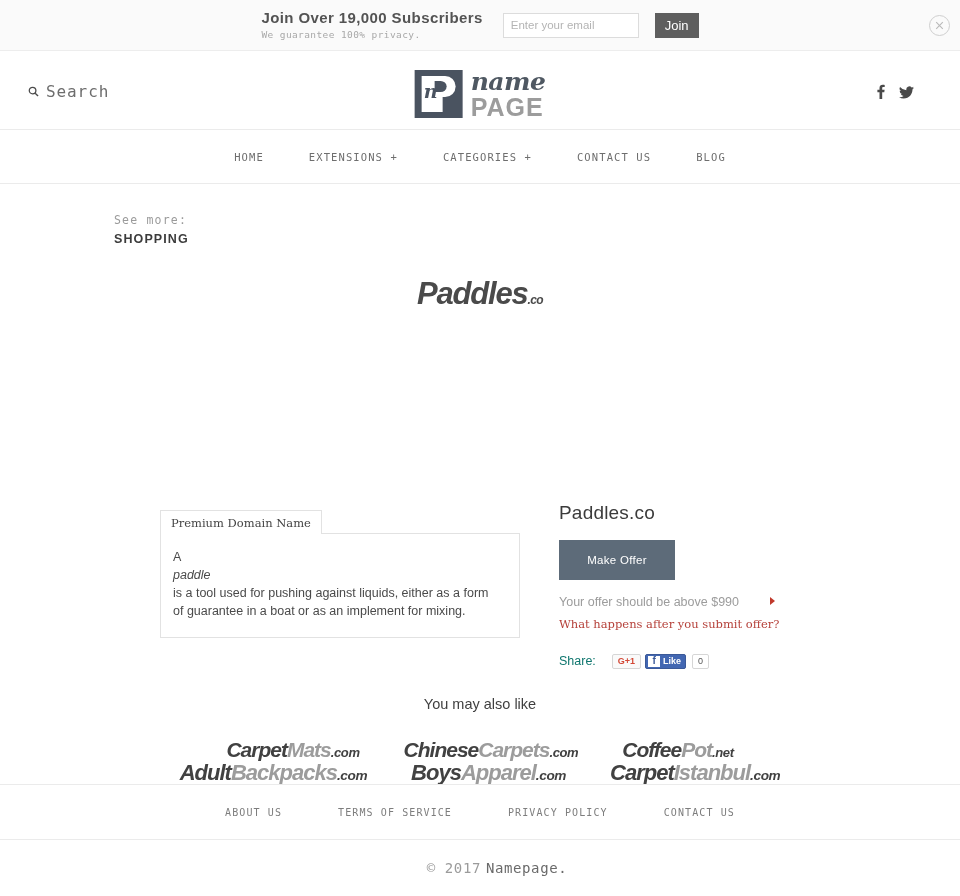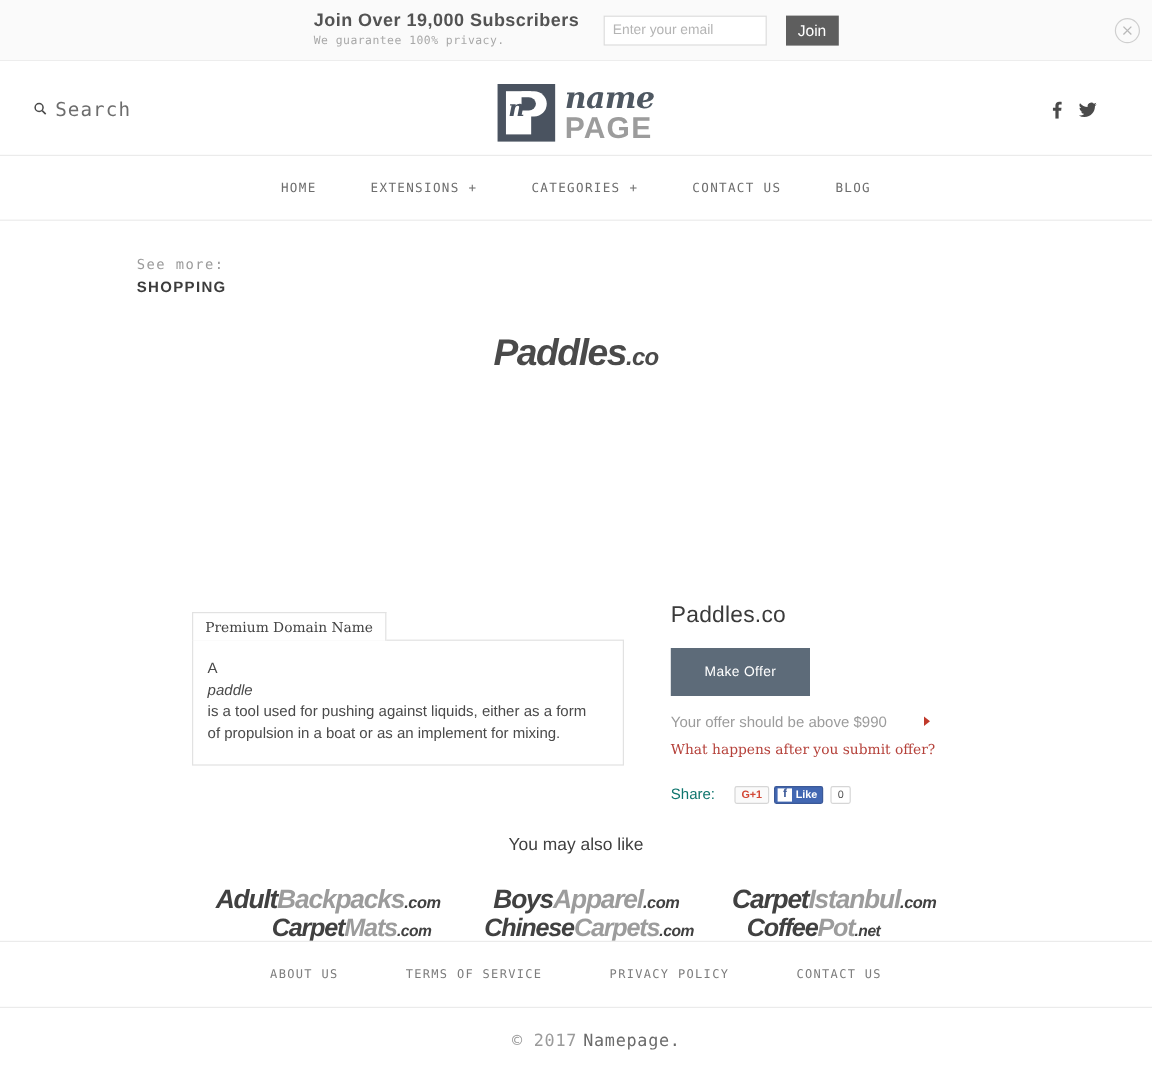--- a/index.html
+++ b/index.html
@@ -197,21 +197,21 @@
   }
   .domain-hero .hero-text {
     font-family: "Liberation Sans", sans-serif;
     font-weight: bold;
     font-style: italic;
     font-size: 31px;
     color: #4a4a4a;
     letter-spacing: -1.2px;
   }
   .domain-hero .hero-tld {
-    font-size: 20px;
+    font-size: 12px;
     letter-spacing: -0.6px;
     margin-top: 28px;
   }
 
   
   .def-panel {
     position: absolute; left: 160px; top: 325px;
     width: 360px;
   }
   .def-tab {
@@ -469,21 +469,21 @@
 
     <div class="domain-hero">
       <span class="hero-text">Paddles</span><span class="hero-text hero-tld">.co</span>
     </div>
 
     <div class="def-panel">
       <div class="def-tab">Premium Domain Name</div>
       <div class="def-body">
         <span class="d-art">A</span>
         <span class="d-word">paddle</span>
-        <span class="d-rest">is a tool used for pushing against liquids, either as a form of propulsion in a boat or as an implement for mixing.</span>
+        <span class="d-rest">is a tool used for pushing against liquids, either as a form of guarantee in a boat or as an implement for mixing.</span>
       </div>
     </div>
 
     <div class="offer-col">
       <div class="offer-title">Paddles.co</div>
       <button class="make-offer-btn">Make Offer</button>
       <div class="offer-note">
         <span>Your offer should be above $990</span>
         <span class="offer-arrow"></span>
       </div>
@@ -498,41 +498,41 @@
             <span class="fb-txt">Like</span>
           </span>
           <span class="fb-count">0</span>
         </span>
       </div>
     </div>
 
     <div class="also-like">
       <div class="also-title">You may also like</div>
 
+      <div class="domain-grid row-b">
+        <div class="dom">
+          <span class="w1">Carpet</span><span class="w2">Mats</span><span class="tld">.com</span>
+        </div>
+        <div class="dom">
+          <span class="w1">Chinese</span><span class="w2">Carpets</span><span class="tld">.com</span>
+        </div>
+        <div class="dom">
+          <span class="w1">Coffee</span><span class="w2">Pot</span><span class="tld">.net</span>
+        </div>
+      </div>
+
       <div class="domain-grid row-a">
         <div class="dom">
           <span class="w1">Adult</span><span class="w2">Backpacks</span><span class="tld">.com</span>
         </div>
         <div class="dom">
           <span class="w1">Boys</span><span class="w2">Apparel</span><span class="tld">.com</span>
         </div>
         <div class="dom">
           <span class="w1">Carpet</span><span class="w2">Istanbul</span><span class="tld">.com</span>
-        </div>
-      </div>
-
-      <div class="domain-grid row-b">
-        <div class="dom">
-          <span class="w1">Carpet</span><span class="w2">Mats</span><span class="tld">.com</span>
-        </div>
-        <div class="dom">
-          <span class="w1">Chinese</span><span class="w2">Carpets</span><span class="tld">.com</span>
-        </div>
-        <div class="dom">
-          <span class="w1">Coffee</span><span class="w2">Pot</span><span class="tld">.net</span>
         </div>
       </div>
 
       <div class="domain-grid row-c">
         <div class="dom">
           <span class="w1">CoolBook</span><span class="w2">Shelves</span><span class="tld">.com</span>
         </div>
         <div class="dom">
           <span class="w1">Coverlet</span><span class="w2"></span><span class="tld">.com</span>
         </div>

